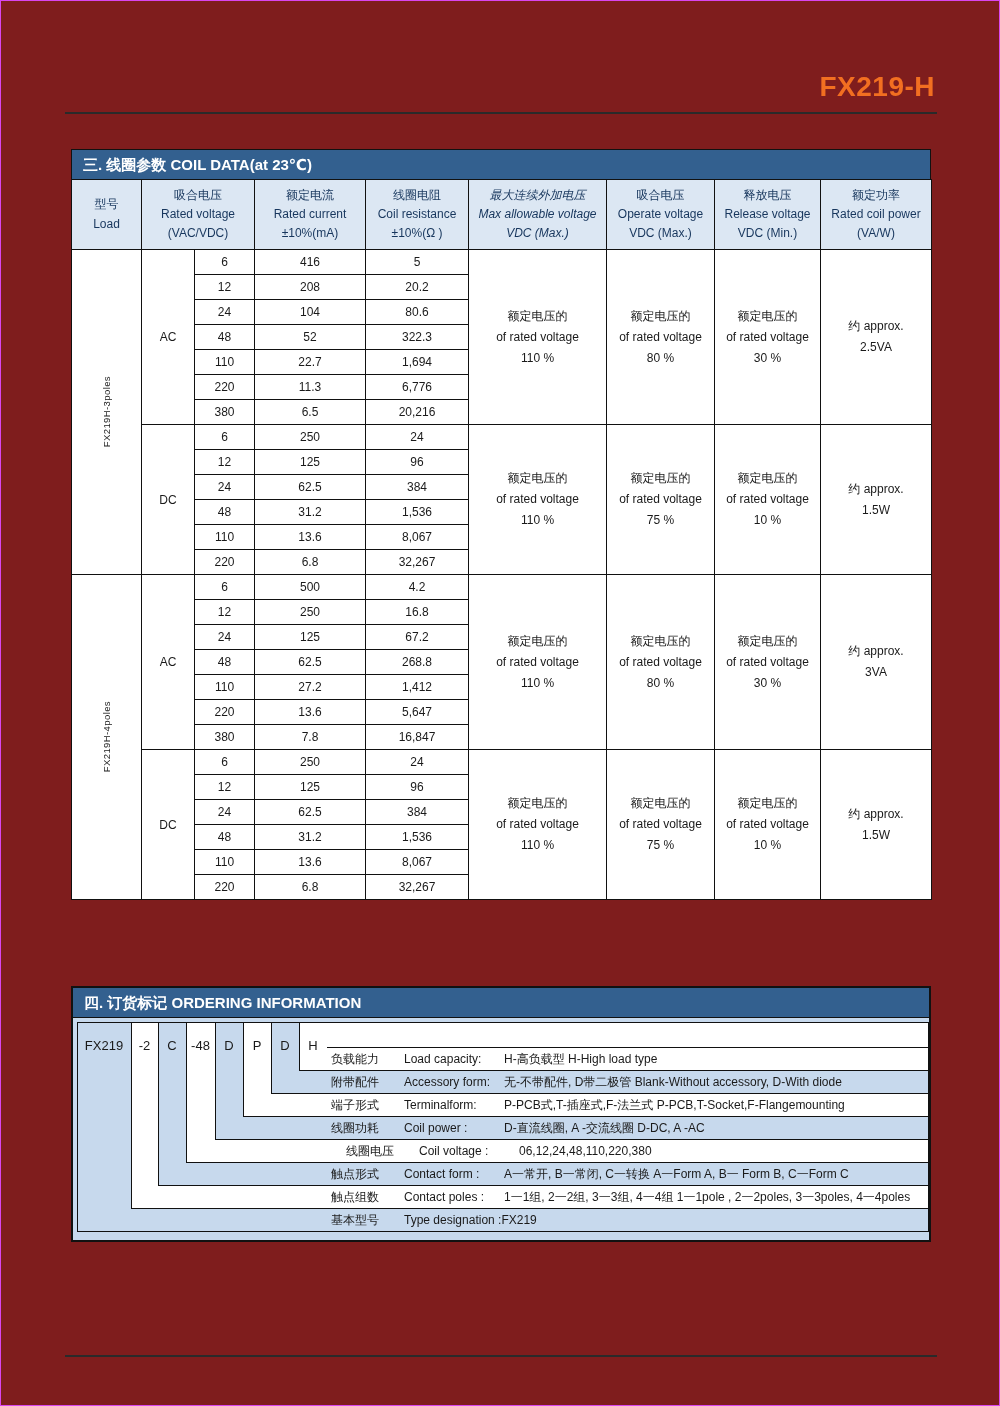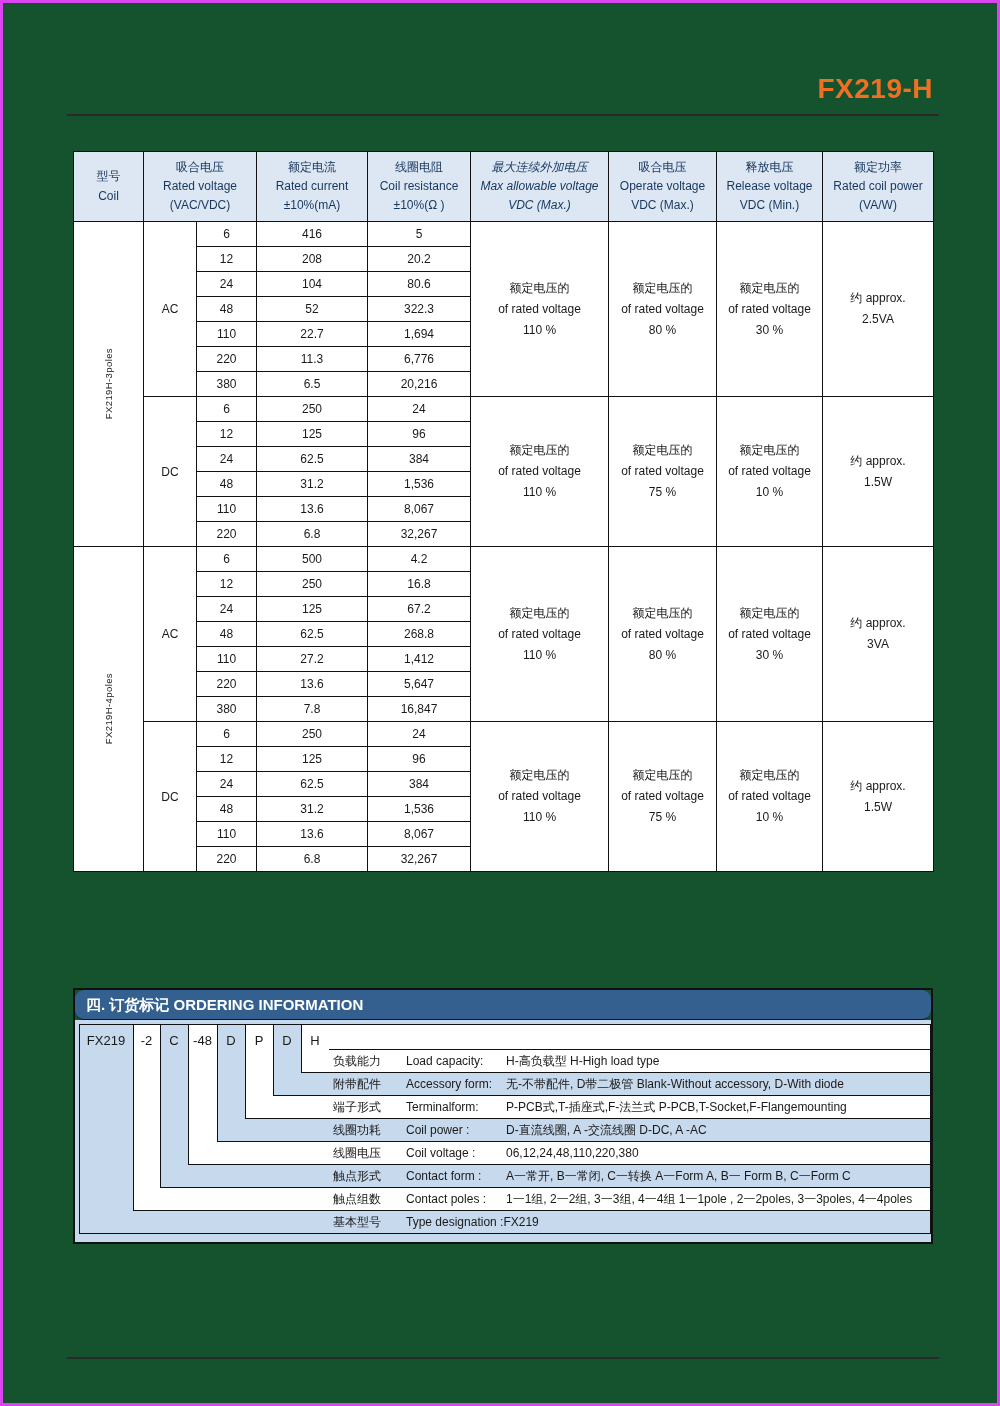--- a/index.html
+++ b/index.html
@@ -2,21 +2,21 @@
 <html><head>
 <meta charset="utf-8">
 <style>
   * { margin:0; padding:0; box-sizing:border-box; }
   html,body { background:#ffffff; }
   body {
     width:1000px; height:1406px; position:relative;
     font-family:"Liberation Sans","DejaVu Sans",sans-serif;
     color:#1a1a1a;
   }
-  .page { position:absolute; inset:0; border:3px solid #d946ef; background:#14532d;padding-left:12px; }
+  .page { position:absolute; inset:0; border:1px solid #d946ef; background:#7f1d1d;padding-left:12px; }
 
   .brand {
     position:absolute; top:70px; right:64px;
     font-size:28px; font-weight:bold; letter-spacing:0.5px;
   }
   .top-rule, .bottom-rule {
     position:absolute; left:64px; width:872px; height:0;
     border-top:2px solid #2a2a2a;
   }
   .top-rule { top:111px; }
@@ -45,58 +45,59 @@
     writing-mode:vertical-rl; transform:rotate(180deg);
     font-size:9.5px; letter-spacing:0.4px; margin:0 auto; white-space:nowrap;
   }
 
   
   .ordering-section { position:absolute; top:985px; left:70px; width:860px; border:2px solid #111111; }
   .ordering-section .section-title { border:none; border-bottom:1px solid #111111; }
   .ord-diagram { position:relative; height:222px; }
   .lvl { position:absolute; border:1.5px solid #111111; }
   .code-label {
-    position:absolute; top:9px; height:24px; line-height:24px;
+    position:absolute; top:16px; height:24px; line-height:24px;
     text-align:center; font-size:13px; z-index:30;
   }
   .h-underline { position:absolute; top:29px; border-top:1.5px solid #111111; z-index:25; }
   .ord-row {
     position:absolute; left:258px; right:4px; height:23px; line-height:23px;
     display:flex; font-size:12px; z-index:30; white-space:nowrap;
   }
   .ord-cn { width:73px; flex:none; }
   .ord-en { width:100px; flex:none; }
   .ord-val { flex:1; overflow:hidden; }
 </style>
 </head>
 <body>
 
 <div class="page">
 
   <div class="brand" style="color: rgb(242, 111, 33);">FX219-H</div>
   <div class="top-rule"></div>
 
   <div class="coil-section">
+    <div class="section-title" style="background: rgb(51, 96, 143);">三. 线圈参数 COIL DATA(at 23℃)</div>
     <table class="coil">
       <colgroup>
         <col style="width:70px">
           <col style="width:53px">
           <col style="width:60px">
         <col style="width:111px">
           <col style="width:103px">
           <col style="width:138px">
         <col style="width:108px">
           <col style="width:106px">
           <col style="width:111px">
       </colgroup>
       <thead>
         <tr id="coil-head-row">
             <th style="background: rgb(220, 231, 243); color: rgb(23, 54, 93);">
               <div>型号</div>
-              <div>Coil</div>
+              <div>Load</div>
             </th>
             <th colspan="2" style="background: rgb(220, 231, 243); color: rgb(23, 54, 93);">
               <div>吸合电压</div>
               <div>Rated voltage</div>
               <div>(VAC/VDC)</div>
             </th>
             <th style="background: rgb(220, 231, 243); color: rgb(23, 54, 93);">
               <div>额定电流</div>
               <div>Rated current</div>
               <div>±10%(mA)</div>
@@ -343,21 +344,21 @@
           <tr>
             <td>220</td>
             <td>6.8</td>
             <td>32,267</td>
           </tr>
         </tbody>
     </table>
   </div>
 
   <div class="ordering-section">
-    <div class="section-title" style="background: rgb(51, 96, 143); border-radius: 9px;">四. 订货标记 ORDERING INFORMATION</div>
+    <div class="section-title" style="background: rgb(51, 96, 143);">四. 订货标记 ORDERING INFORMATION</div>
     <div class="ord-diagram" id="ord-diagram" style="background: rgb(199, 217, 237);">
         <div class="lvl" style="left: 4px; top: 4px; width: 852px; height: 210px; background: rgb(199, 217, 237); z-index: 10;"></div>
         <div class="lvl" style="left: 58px; top: 4px; width: 798px; height: 187px; background: rgb(255, 255, 255); z-index: 11;"></div>
         <div class="lvl" style="left: 85px; top: 4px; width: 771px; height: 164px; background: rgb(199, 217, 237); z-index: 12;"></div>
         <div class="lvl" style="left: 113px; top: 4px; width: 743px; height: 141px; background: rgb(255, 255, 255); z-index: 13;"></div>
         <div class="lvl" style="left: 142px; top: 4px; width: 714px; height: 118px; background: rgb(199, 217, 237); z-index: 14;"></div>
         <div class="lvl" style="left: 170px; top: 4px; width: 686px; height: 95px; background: rgb(255, 255, 255); z-index: 15;"></div>
         <div class="lvl" style="left: 198px; top: 4px; width: 658px; height: 72px; background: rgb(199, 217, 237); z-index: 16;"></div>
         <div class="lvl" style="left: 226px; top: 4px; width: 630px; height: 49px; background: rgb(255, 255, 255); z-index: 17;"></div>
         <div class="h-underline" style="left: 254px; width: 602px;"></div>
@@ -382,21 +383,21 @@
         <div class="ord-row" style="top: 76px;">
           <span class="ord-cn">端子形式</span>
           <span class="ord-en">Terminalform:</span>
           <span class="ord-val">P-PCB式,T-插座式,F-法兰式  P-PCB,T-Socket,F-Flangemounting</span>
         </div>
         <div class="ord-row" style="top: 99px;">
           <span class="ord-cn">线圈功耗</span>
           <span class="ord-en">Coil power :</span>
           <span class="ord-val">D-直流线圈, A -交流线圈  D-DC, A -AC</span>
         </div>
-        <div class="ord-row" style="top: 122px;">
+        <div class="ord-row" style="top: 122px; margin-left: 15px;">
           <span class="ord-cn">线圈电压</span>
           <span class="ord-en">Coil voltage :</span>
           <span class="ord-val">06,12,24,48,110,220,380</span>
         </div>
         <div class="ord-row" style="top: 145px;">
           <span class="ord-cn">触点形式</span>
           <span class="ord-en">Contact form :</span>
           <span class="ord-val">A一常开, B一常闭, C一转换  A一Form A, B一 Form B, C一Form C</span>
         </div>
         <div class="ord-row" style="top: 168px;">

